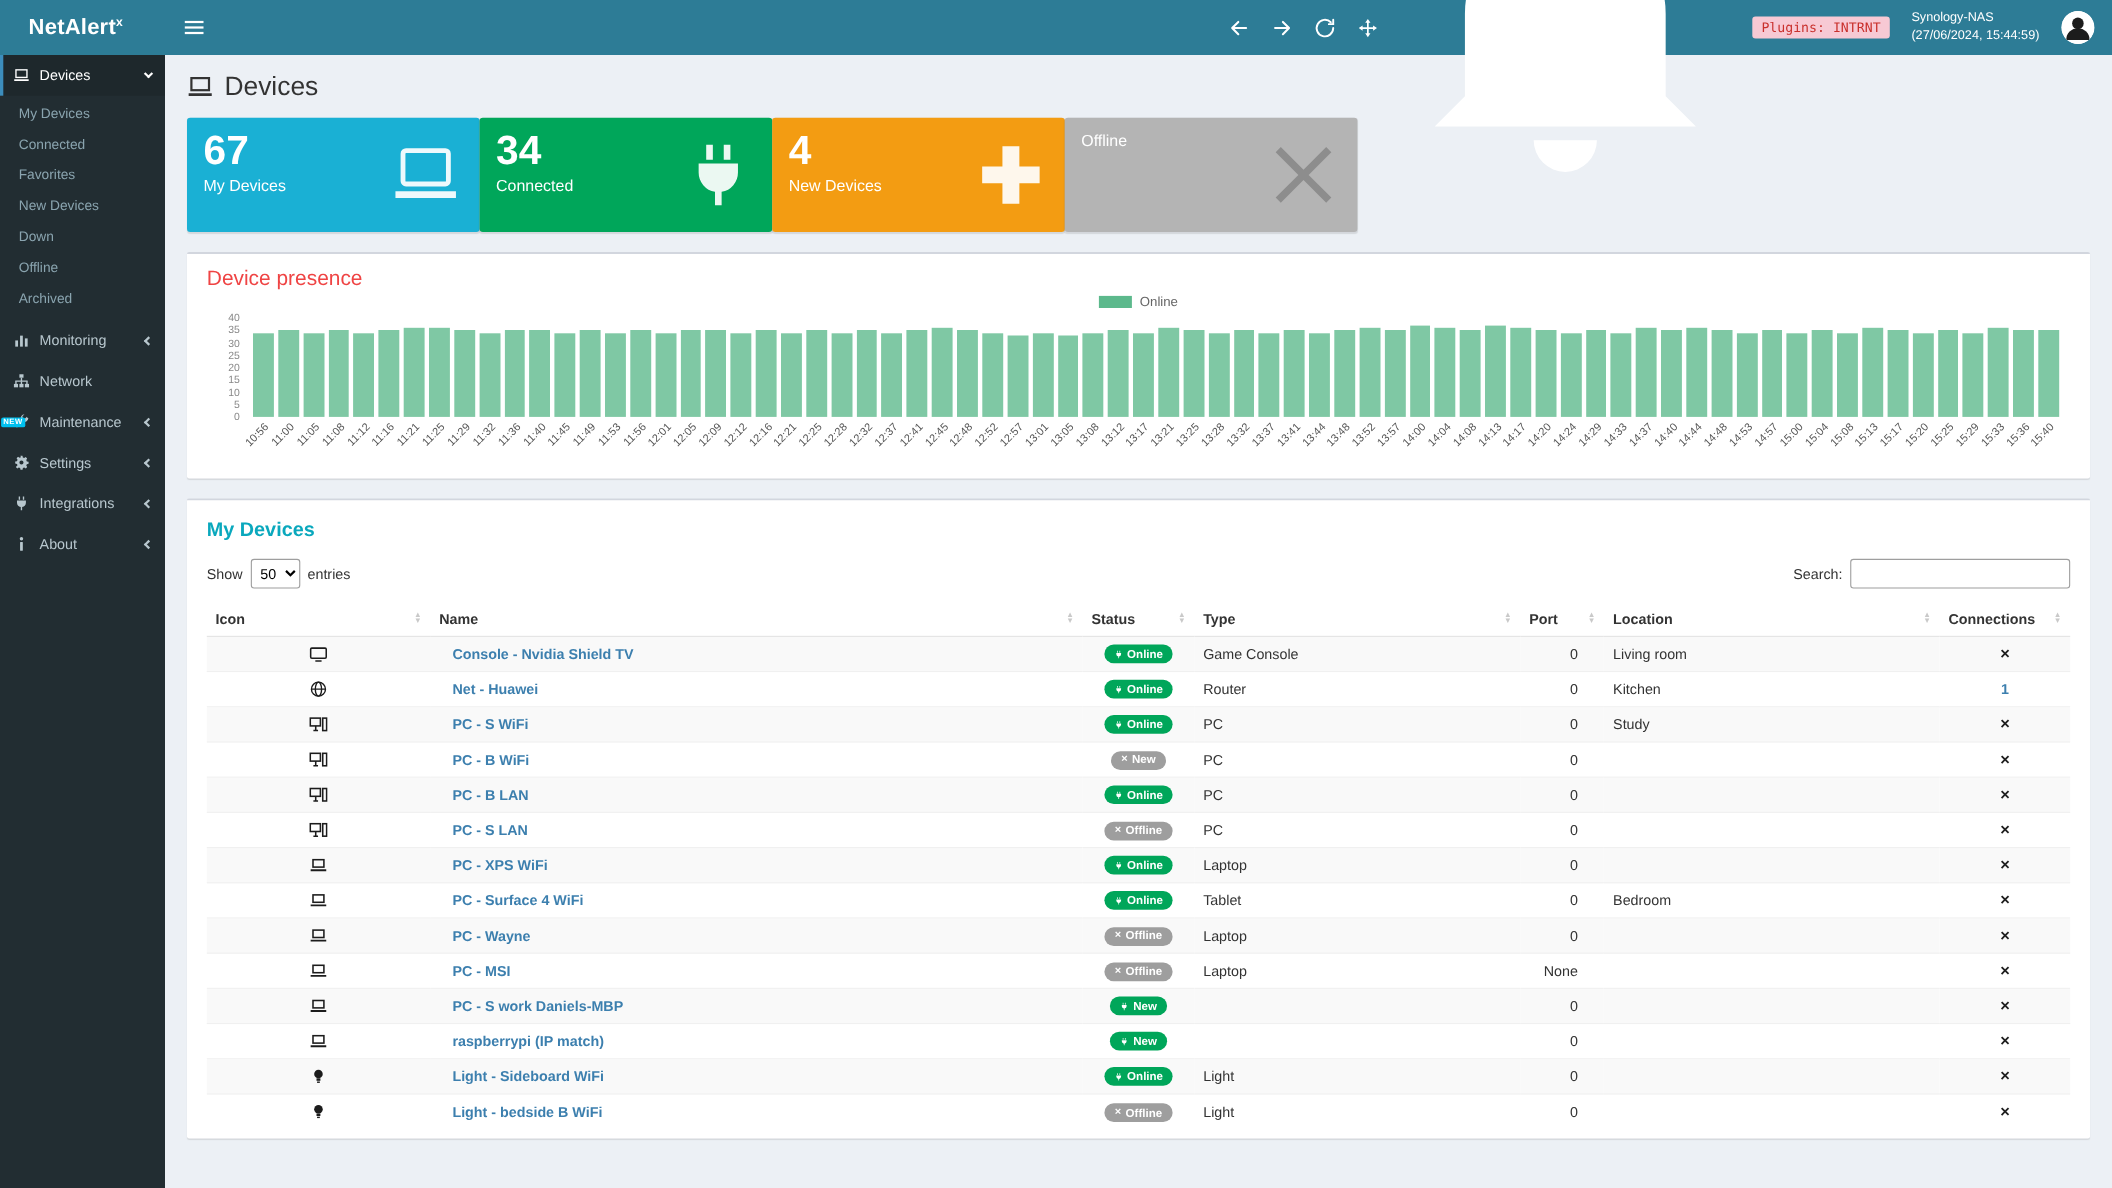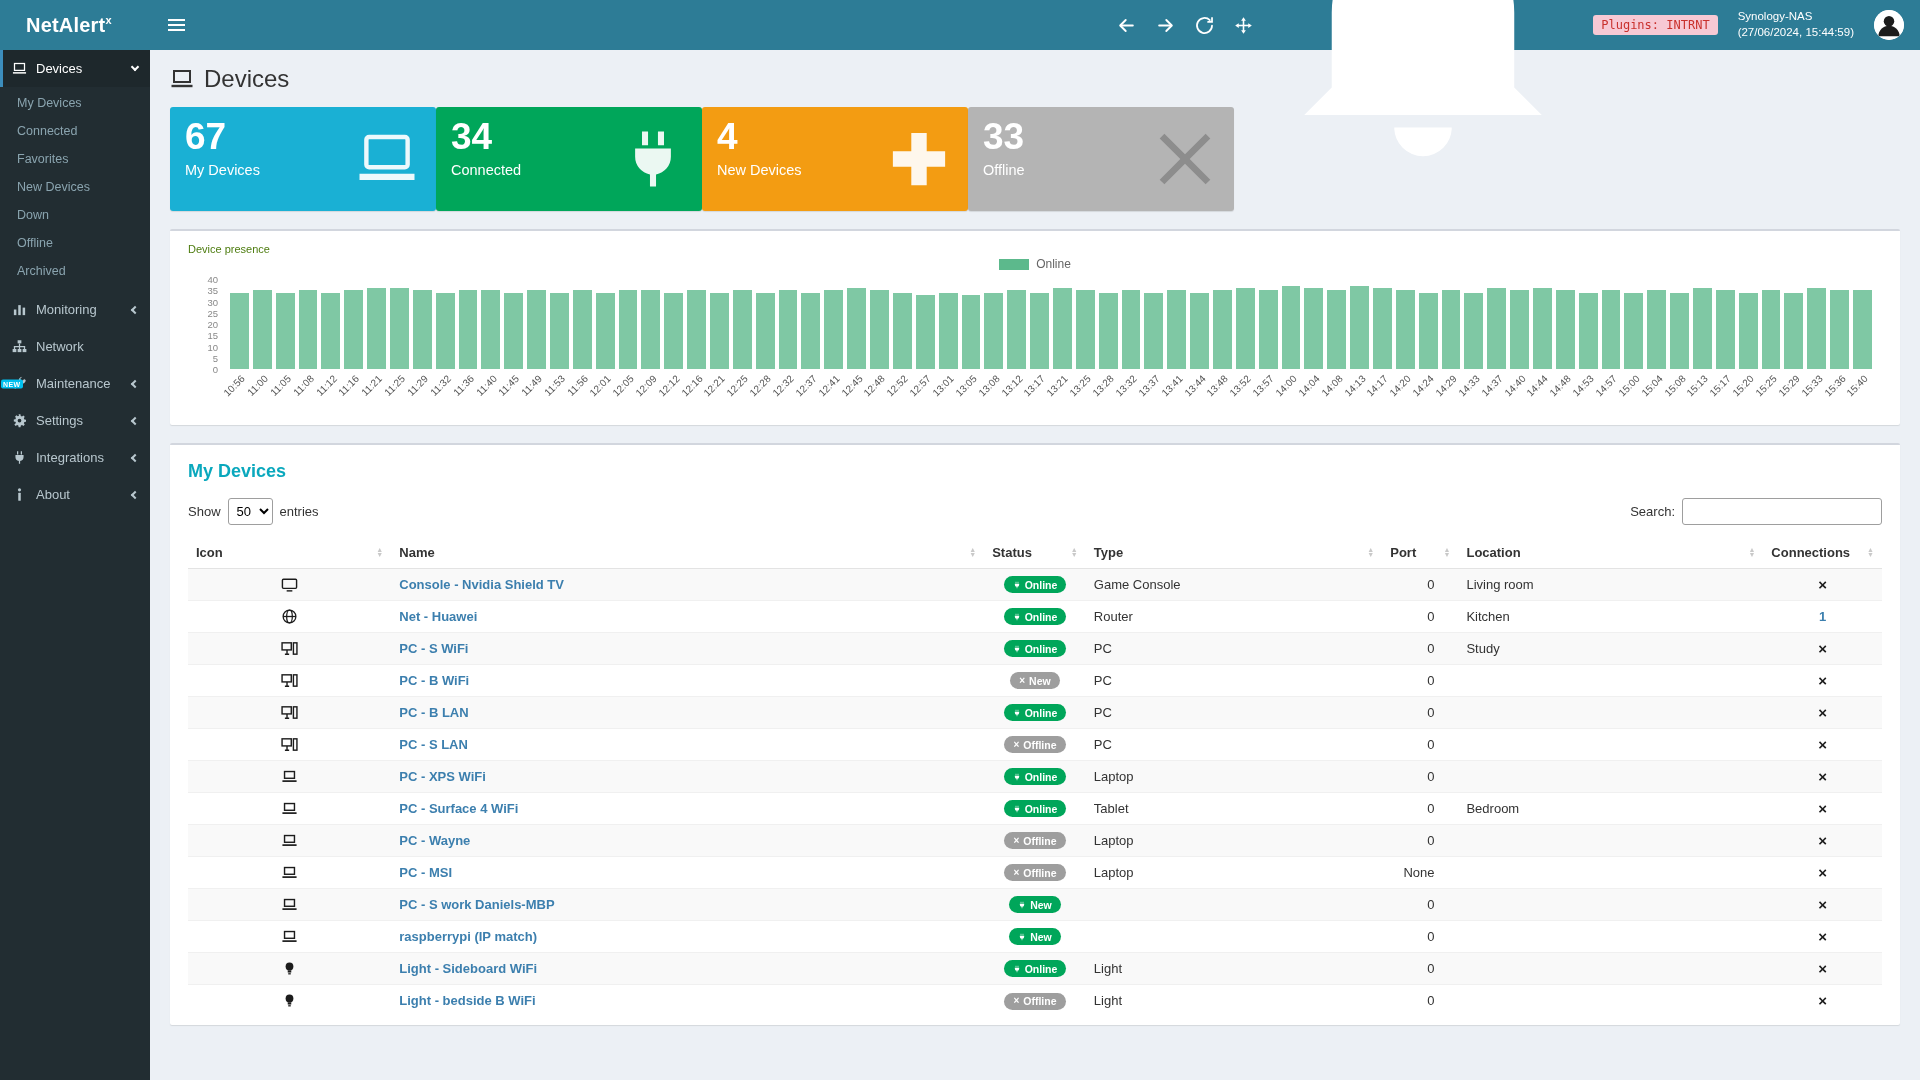--- a/index.html
+++ b/index.html
@@ -68,21 +68,21 @@
   .card-label { font-size:14.5px; margin-top:4px; }
   .card-icon { position:absolute; right:16px; top:19px; width:66px; height:66px; color:rgba(255,255,255,.92); }
   .card-gray .card-icon { color:#8d8d8d; }
   .card-icon svg { width:100%; height:100%; display:block; }
 
   
   .box {
     background:#fff; margin:18px 20px; border-top:2px solid #d2d6de;
     border-radius:2px; box-shadow:0 1px 1px rgba(0,0,0,.1); padding:12px 18px 8px;
   }
-  .box-title { font-size:11px; color:#4d7c0f; }
+  .box-title { font-size:19px; color:#ef4444; }
 
   
   .legend-row { display:flex; justify-content:center; align-items:center; gap:7px; font-size:12px; color:#666; margin:2px 0 8px; }
   .legend-swatch { width:30px; height:11px; background:#5cb98c; display:inline-block; }
   .chart-wrap { position:relative; margin:0 8px 0 40px; }
   .yaxis { position:absolute; left:-36px; top:0; width:30px; height:90px; }
   .yaxis span { position:absolute; right:4px; font-size:9.5px; color:#888; line-height:1; }
   .plot { display:flex; align-items:flex-end; height:90px; }
   .bar { flex:1; margin:0 2px; background:#7fc8a4; min-width:2px; }
   .xlabels { display:flex; height:48px; }
@@ -102,21 +102,21 @@
 
   table.devices { width:100%; border-collapse:collapse; font-size:13px; color:#333; }
   th { padding:8px; border-bottom:1px solid #e3e3e3; font-weight:bold; text-align:center; cursor:pointer; }
   .th-inner { display:flex; align-items:center; justify-content:space-between; gap:4px; }
   .sort { display:flex; flex-direction:column; line-height:.62; font-size:7px; color:#c9c9c9; }
   td { padding:5px 8px; border-top:1px solid #f0f0f0; height:32px; }
   tbody tr:nth-child(odd) td { background:#f9f9f9; }
   td.icon-cell { text-align:center; }
   .dev-icon { display:inline-block; width:17px; height:17px; color:#1c1c1c; vertical-align:middle; }
   .dev-icon svg { width:100%; height:100%; display:block; }
-  a.dev-link { color:#3c7fae; font-weight:bold; text-decoration:none; cursor:pointer; }
+  a.dev-link { color:#3c7fae; font-weight:bold; text-decoration:none; cursor:pointer;margin-left:12px; }
   td.status-cell { text-align:center; }
   .badge {
     display:inline-flex; align-items:center; gap:4px; border-radius:10px;
     color:#fff; font-size:10.5px; font-weight:bold; padding:2.5px 9px; white-space:nowrap;
   }
   .badge-green { background:#00a65a; }
   .badge-gray  { background:#9e9e9e; }
   .b-ic { display:inline-flex; align-items:center; font-size:10px; line-height:1; }
   .b-ic svg { width:8px; height:8px; display:block; }
   td.port-cell { text-align:right; padding-right:24px; }
@@ -309,21 +309,20 @@
     <div class="card card-orange">
       <div class="card-num">4</div>
       <div class="card-label">New Devices</div>
       <span class="card-icon">
         <svg viewBox="0 0 24 24" fill="currentColor">
             <path d="M9.2 2.5h5.6v6.7h6.7v5.6h-6.7v6.7H9.2v-6.7H2.5V9.2h6.7z"></path>
           </svg>
       </span>
     </div>
     <div class="card card-gray">
-      <div class="card-num">33</div>
       <div class="card-label">Offline</div>
       <span class="card-icon">
         <svg viewBox="0 0 24 24" fill="currentColor">
             <path d="M4.5 2.8 12 10.3l7.5-7.5 1.7 1.7L13.7 12l7.5 7.5-1.7 1.7L12 13.7l-7.5 7.5-1.7-1.7L10.3 12 2.8 4.5z"></path>
           </svg>
       </span>
     </div>
   </div>
 
   <div class="box">

